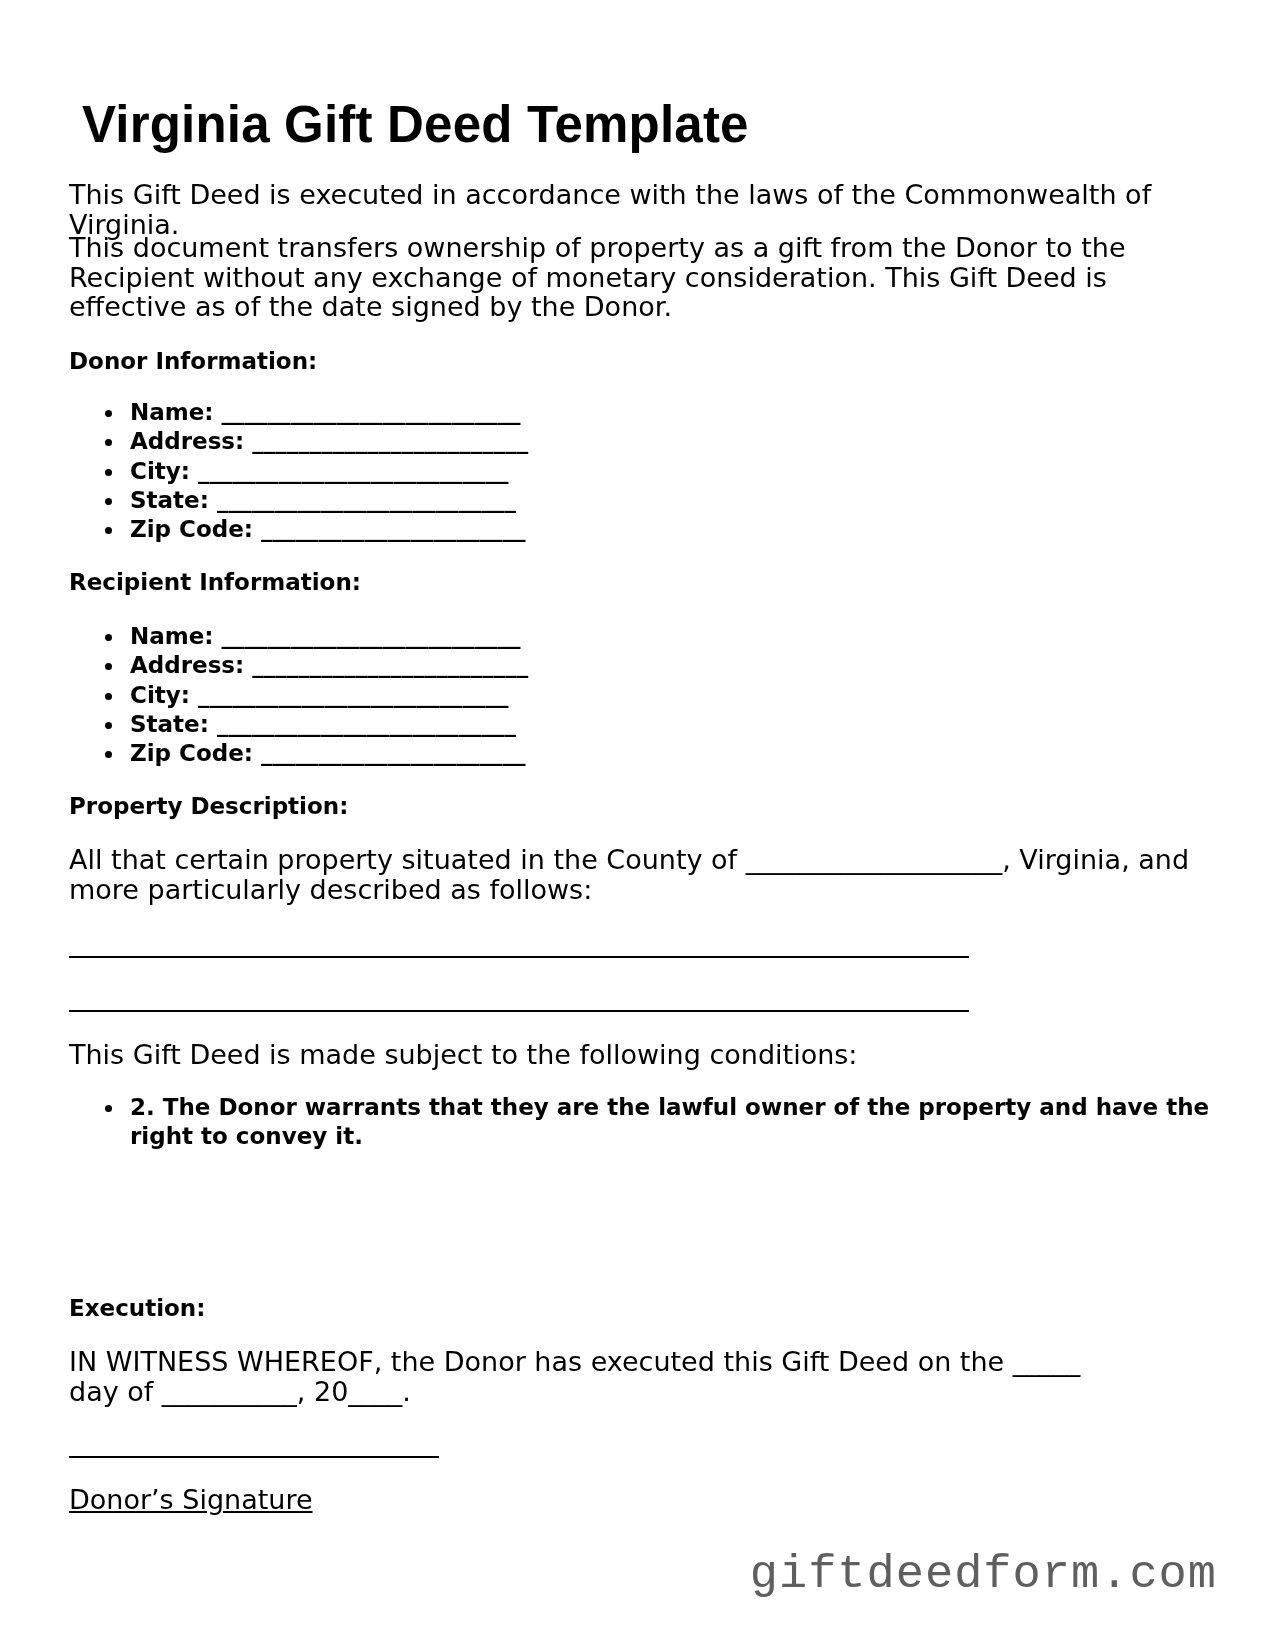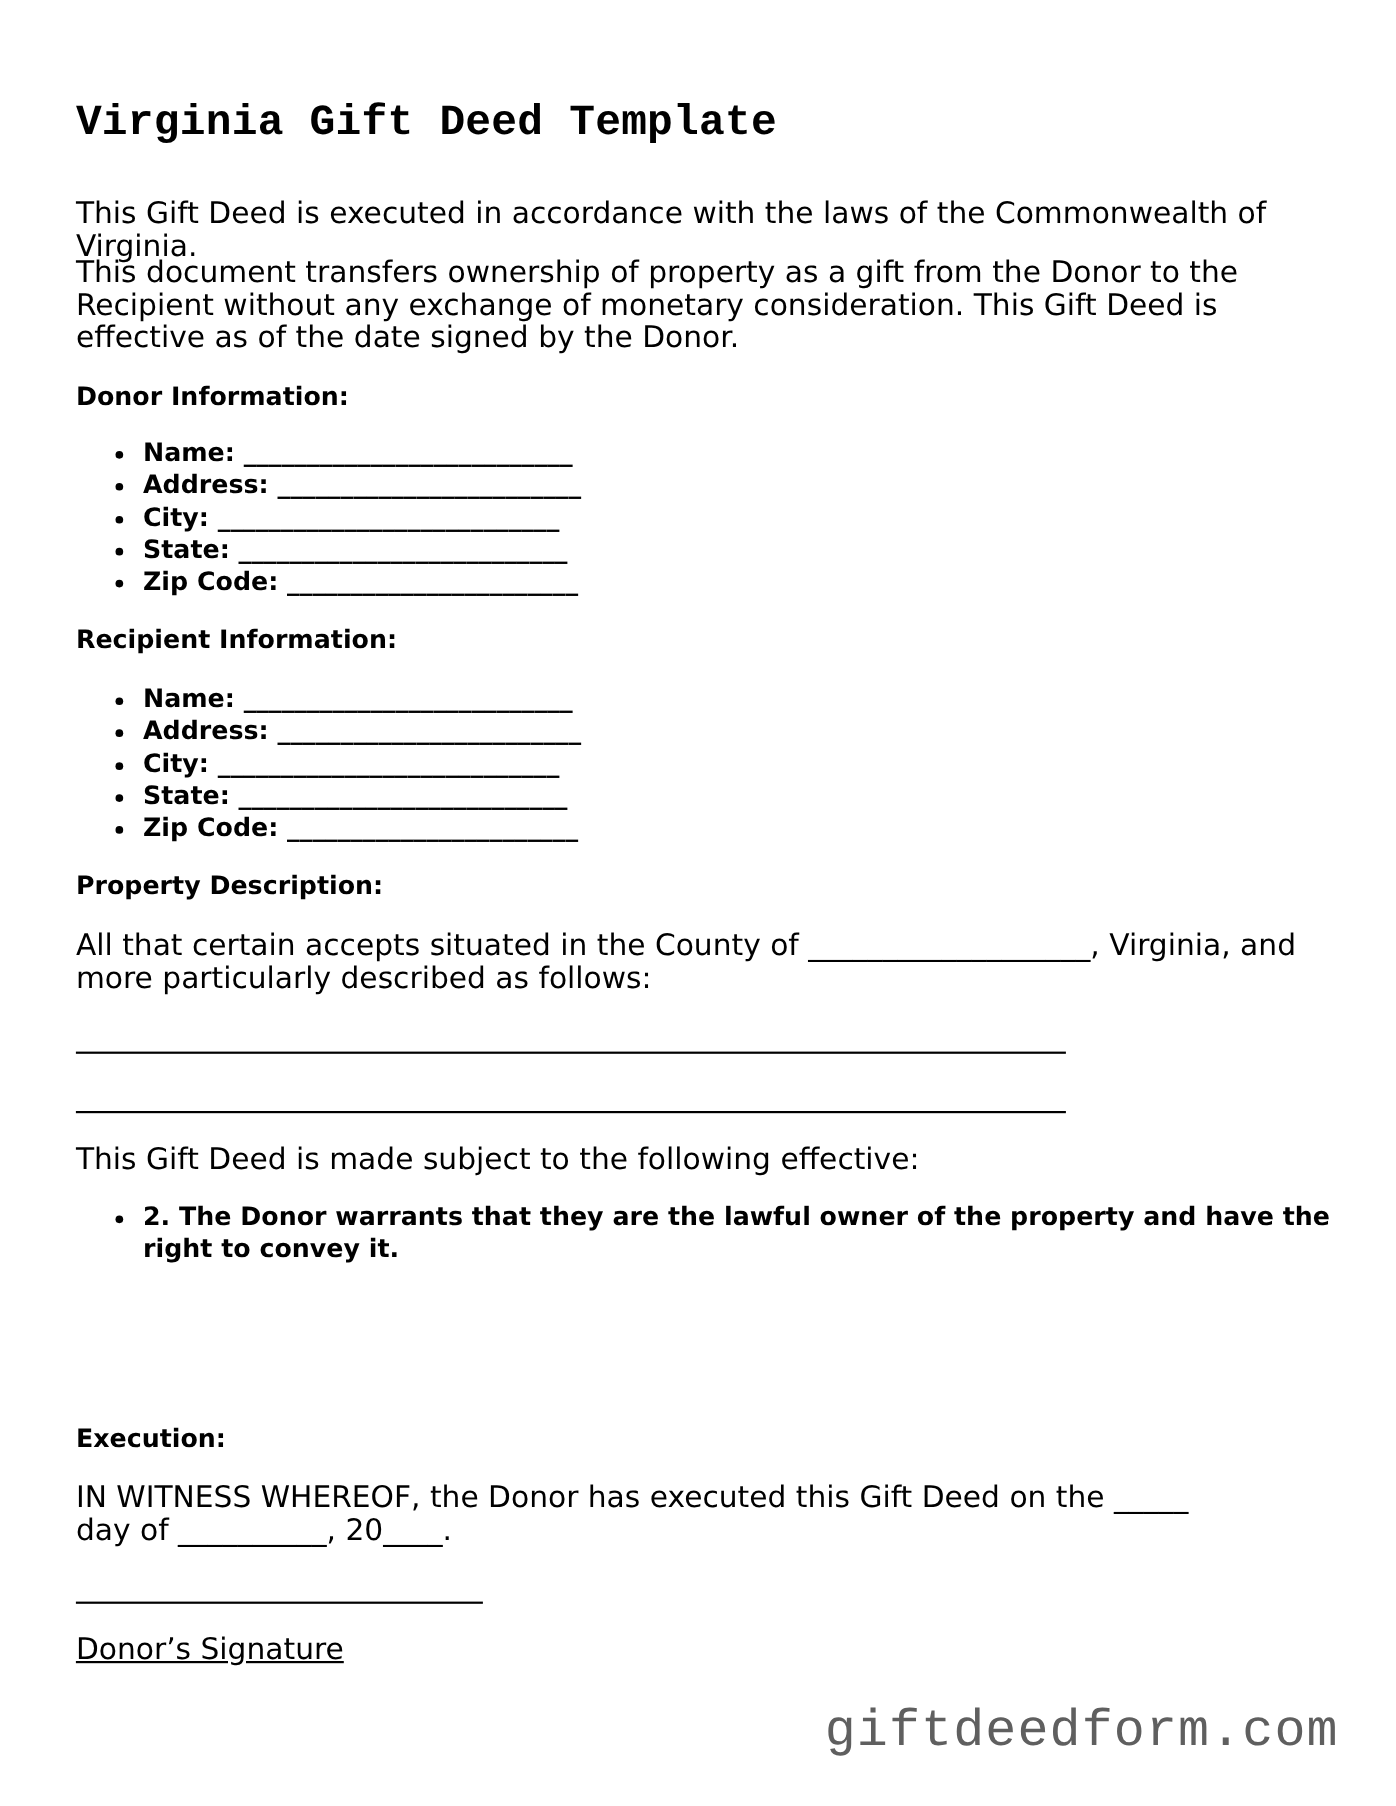--- a/index.html
+++ b/index.html
@@ -2,23 +2,23 @@
 <html><head>
 <meta charset="utf-8">
 <style>
   html, body { margin: 0; padding: 0; background: #ffffff; }
   body {
     width: 1269px; height: 1642px; position: relative; overflow: hidden;
     font-family: "DejaVu Sans", sans-serif; color: #000000;
   }
   .page { position: absolute; left: 69px; top: 0; width: 1130px; }
   h1 {
-    position: absolute; left: 0; top: 82px; margin: 0;
-    font-family: Liberation Mono, monospace; font-weight: bold;
-    font-size: 39px; line-height: 60px; letter-spacing: 0.2px;
+    position: absolute; left: 0; top: 82px; margin: 13px;
+    font-family: Liberation Sans, sans-serif; font-weight: bold;
+    font-size: 51px; line-height: 60px; letter-spacing: 0.2px;
   }
   .p { position: absolute; left: 0; margin: 0; font-size: 27px; line-height: 29.5px; width: 1130px; }
   .h { position: absolute; left: 0; margin: 0; font-size: 23px; line-height: 29px; font-weight: bold; }
   ul.fields, ul.conds {
     position: absolute; left: 0; margin: 0; padding: 0 0 0 61px; list-style: none;
     font-size: 23px; line-height: 29.3px; font-weight: bold;
   }
   ul.fields li, ul.conds li { position: relative; }
   ul.fields li::before, ul.conds li::before {
     content: ""; position: absolute; left: -25px; top: 12px;
@@ -53,26 +53,26 @@
   <p class="h" style="top:568px;">Recipient Information:</p>
   <ul class="fields" style="top:622px;">
     <li>Name: __________________________</li>
     <li>Address: ________________________</li>
     <li>City: ___________________________</li>
     <li>State: __________________________</li>
     <li>Zip Code: _______________________</li>
   </ul>
 
   <p class="h" style="top:792px;">Property Description:</p>
-  <p class="p" style="top:845px;">All that certain accepts situated in the County of ___________________, Virginia, and more particularly described as follows:</p>
+  <p class="p" style="top:845px;">All that certain property situated in the County of ___________________, Virginia, and more particularly described as follows:</p>
 
   <div class="blank-line" style="top:956px; width:900px;"></div>
   <div class="blank-line" style="top:1010px; width:900px;"></div>
 
-  <p class="p" style="top:1040px;">This Gift Deed is made subject to the following effective:</p>
+  <p class="p" style="top:1040px;">This Gift Deed is made subject to the following conditions:</p>
   <ul class="conds" style="top:1093px;">
     <li>2. The Donor warrants that they are the lawful owner of the property and have the right to convey it.</li>
   </ul>
 
   <p class="h" style="top:1294px;text-align:right;">Execution:</p>
   <p class="p" style="top:1347px; width:1020px;">IN WITNESS WHEREOF, the Donor has executed this Gift Deed on the _____ day of __________, 20____.</p>
 
   <div class="blank-line" style="top:1456px; width:370px;"></div>
   <p class="p" style="top:1485px;text-decoration:underline;">Donor’s Signature</p>
 </div>

